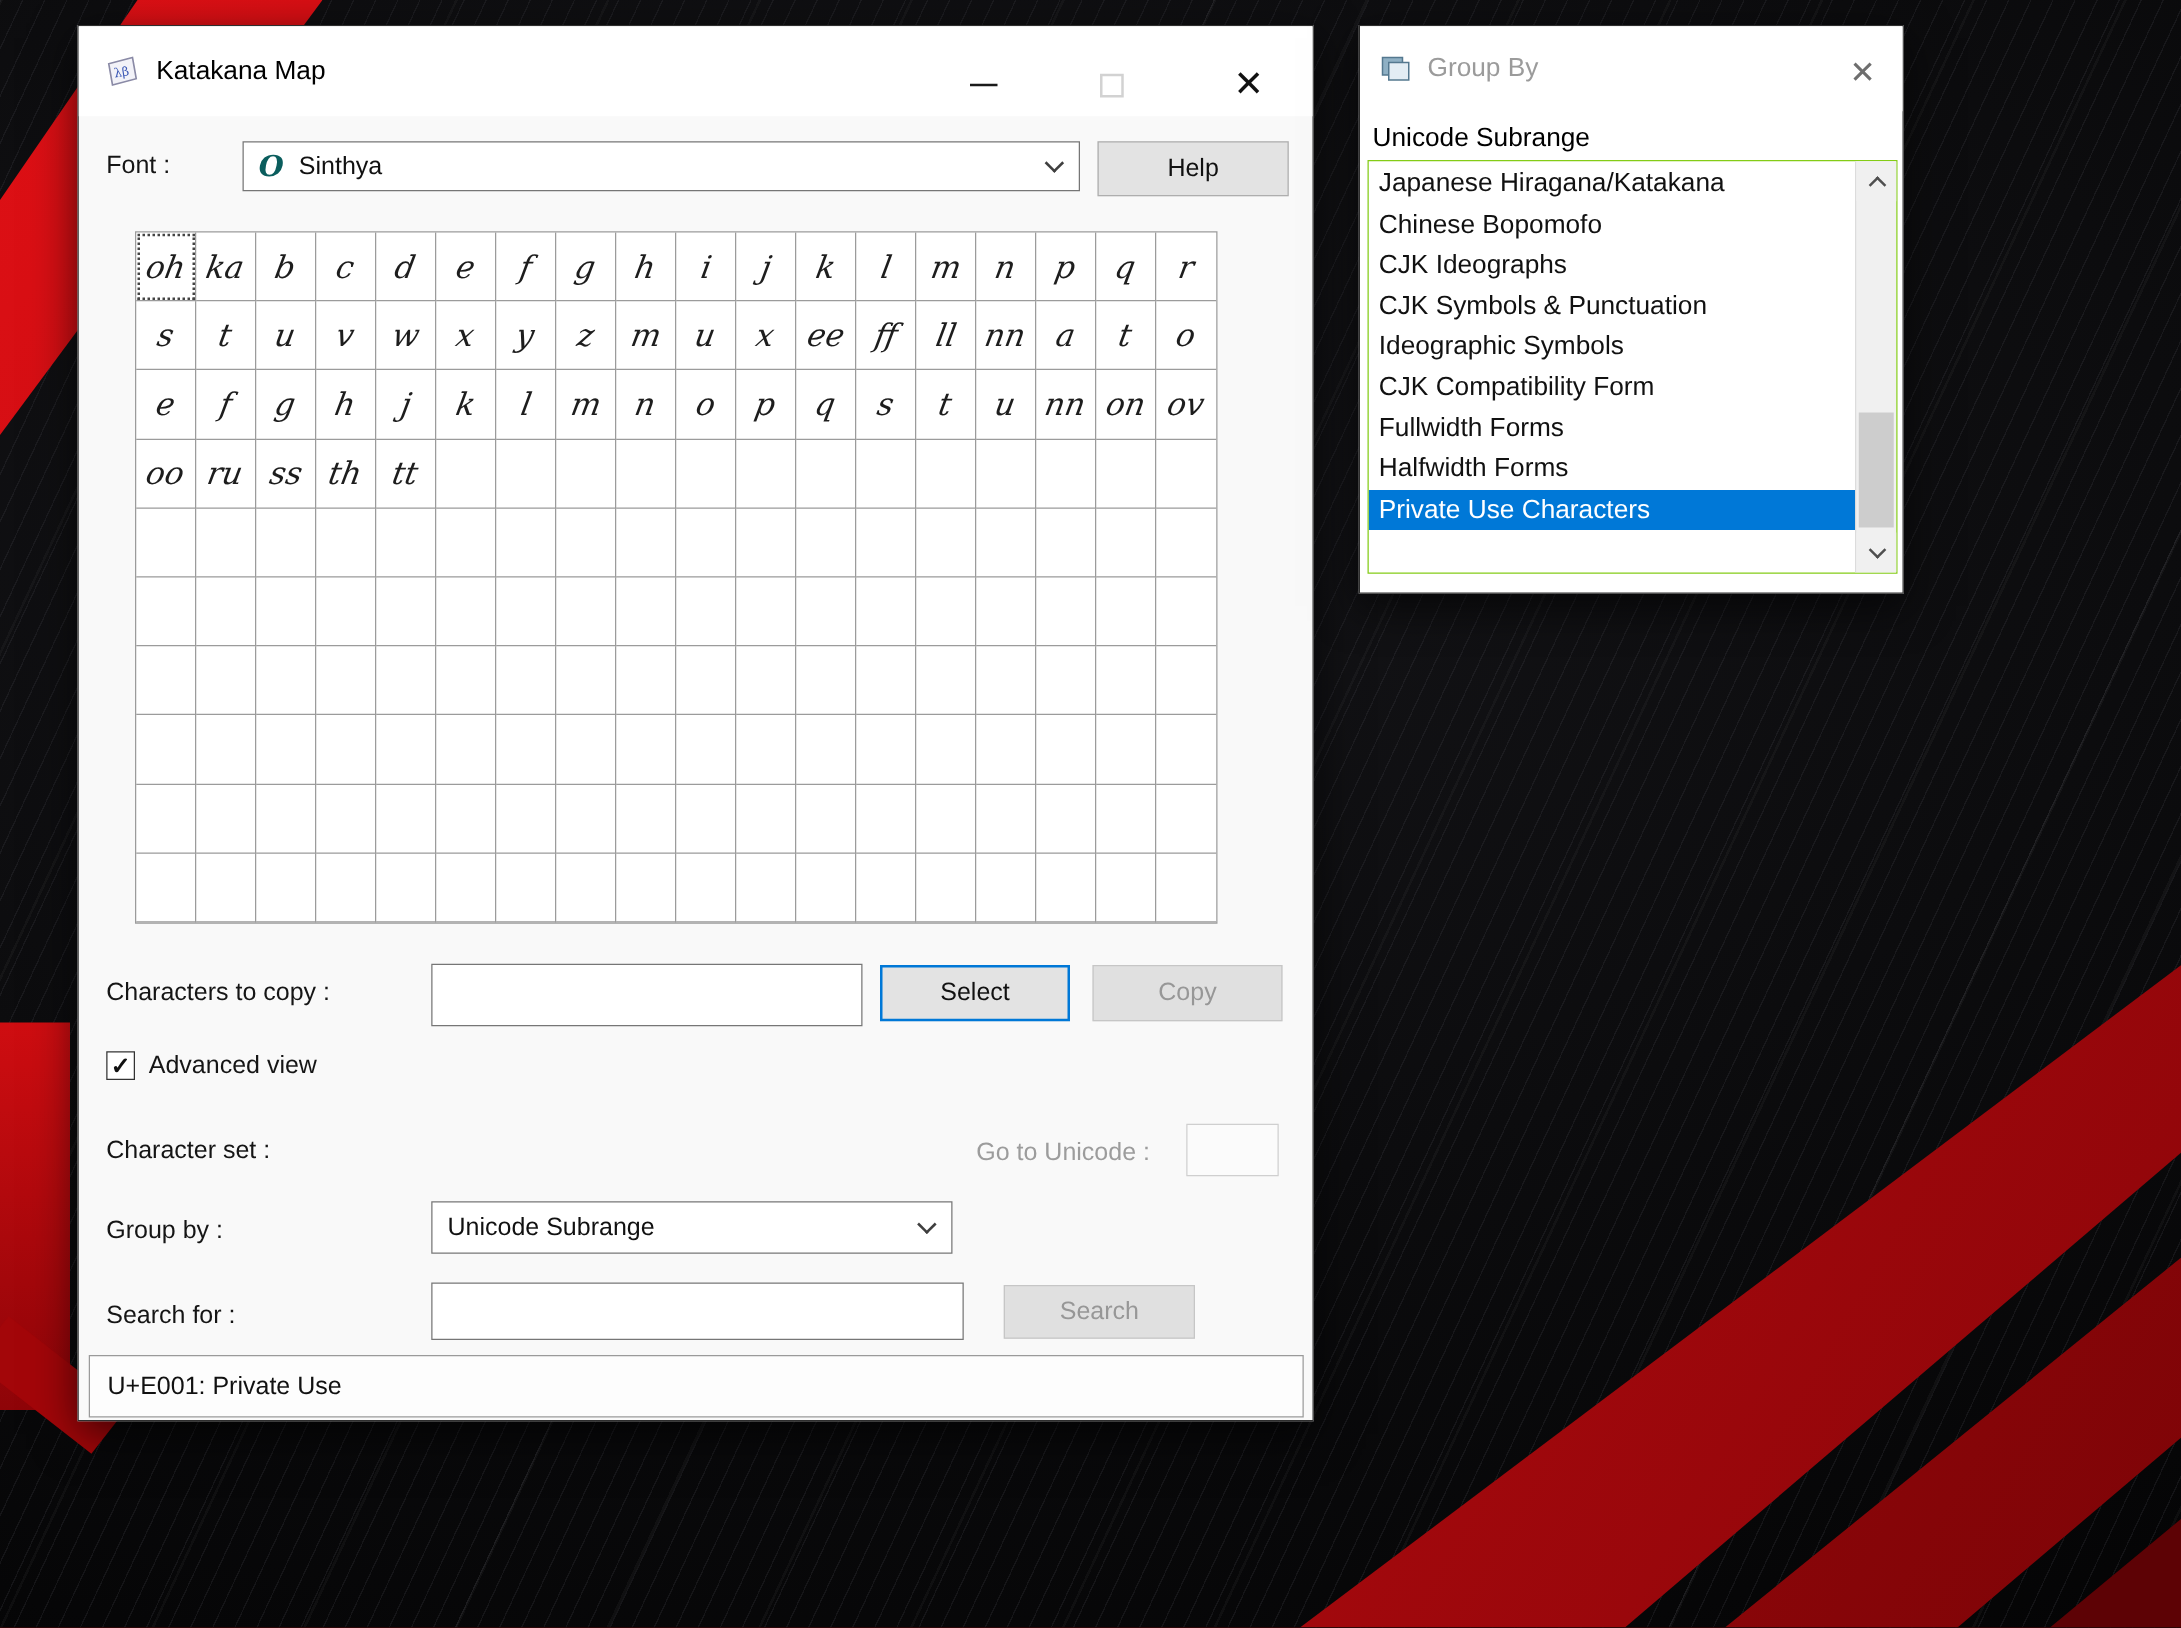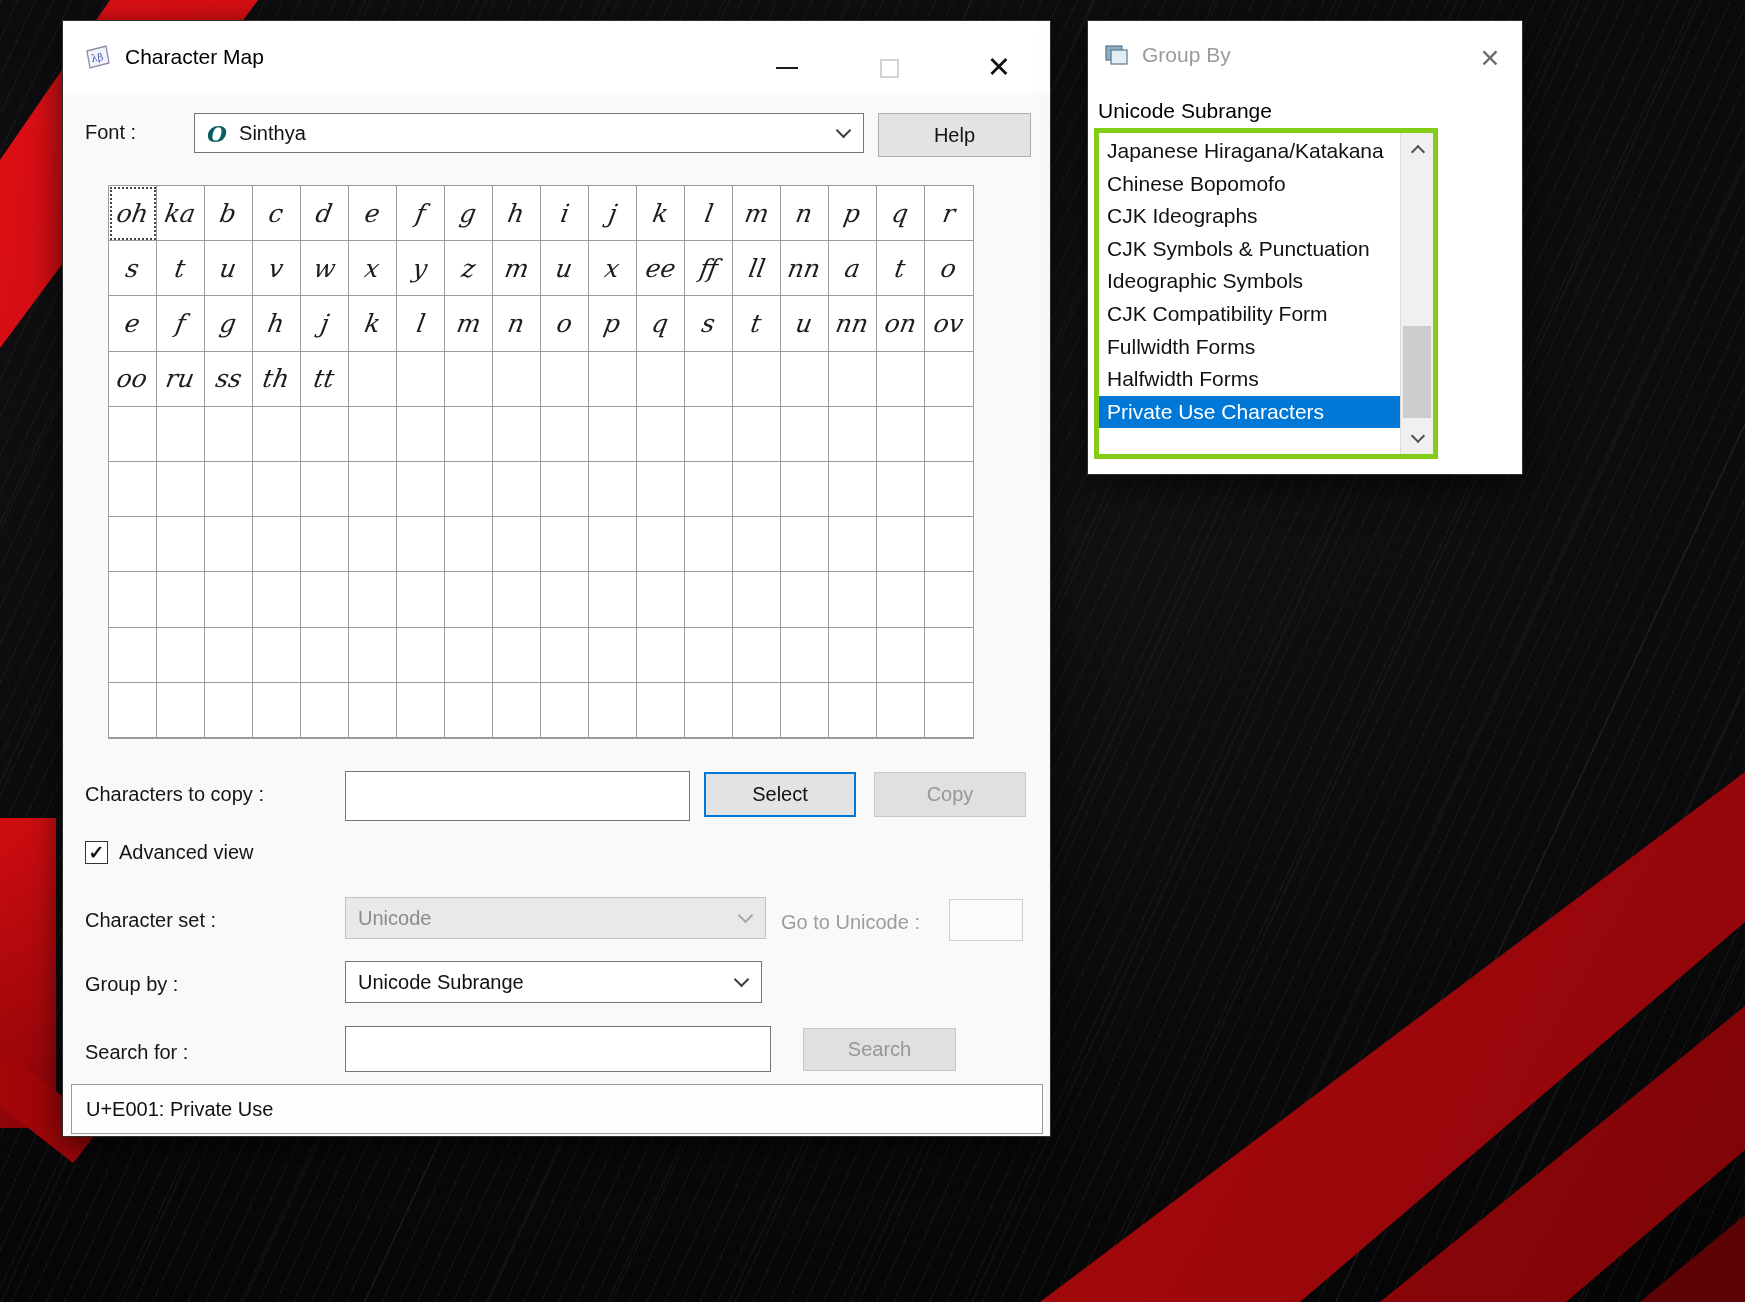--- a/index.html
+++ b/index.html
@@ -82,22 +82,22 @@
   .statusbar { position:absolute; left:8px; top:1063px; width:972px; height:50px;
     border:1px solid #9a9a9a; background:#fdfdfd; font-size:20px; color:#111;
     display:flex; align-items:center; padding-left:14px; }
 
   
   .groupby-win { left:1087px; top:20px; width:436px; height:455px; background:#fff; }
   .groupby-win .titlebar { height:68px; padding-left:16px; background:#fff; }
   .groupby-win .win-title { color:#9b9b9b;text-align:center; }
   .gb-close { right:8px; top:16px; width:48px; height:42px; font-size:25px; color:#6e6e6e; }
   .gb-heading { position:absolute; left:10px; top:78px; font-size:21px; color:#000; }
-  .listbox { position:absolute; left:6px; top:107px; width:344px; height:331px;
-    border:5px solid #84cc16; background:#fff; overflow:hidden; }
+  .listbox { position:absolute; left:6px; top:107px; width:424px; height:331px;
+    border:1px solid #84cc16; background:#fff; overflow:hidden; }
   .list-items { position:absolute; left:0; top:2px; right:33px; bottom:0; }
   .list-item { height:32.6px; line-height:32.6px; padding-left:8px; font-size:21px; color:#111;
     white-space:nowrap; }
   .list-item.selected { background:#0078d7; color:#fff; }
   .scrollbar { position:absolute; top:0; right:0; bottom:0; width:33px; background:#f0f0f0;
     border-left:1px solid #dcdcdc; }
   .sb-btn { position:absolute; left:0; width:33px; height:32px; background:#f0f0f0;
     display:flex; align-items:center; justify-content:center; }
   .sb-up { top:0; } .sb-down { bottom:0; }
   .sb-chev { width:10px; height:10px; border-right:2px solid #4f4f4f; border-bottom:2px solid #4f4f4f; }
@@ -121,21 +121,21 @@
 </div>
 
 <div class="win charmap">
   <div class="titlebar">
     <span class="icon-box">
       <svg width="30" height="30" viewBox="0 0 30 30">
         <polygon points="4,9 23,4 26,21 7,26" fill="#f2f2f8" stroke="#8a8aa6" stroke-width="1.3"></polygon>
         <text x="8" y="19" font-size="10" fill="#3a57b5" transform="rotate(-9 15 15)" font-family="DejaVu Serif,serif">λβ</text>
       </svg>
     </span>
-    <span class="win-title">Character Map</span>
+    <span class="win-title">Katakana Map</span>
     <div class="cap cm-min">
         <span class="minline"></span>
       </div>
     <div class="cap cm-max">
         <span class="maxbox"></span>
       </div>
     <div class="cap cm-close">✕</div>
   </div>
 
   <span class="lbl" style="left:22px; top:100px;">Font :</span>
@@ -452,25 +452,20 @@
   <input class="tinput" style="left: 282px; top: 750px; width: 345px; height: 50px;" value="">
   <button class="btn default" style="left:641px; top:751px; width:152px; height:45px;">Select</button>
   <button class="btn disabled" style="left:811px; top:751px; width:152px; height:45px;">Copy</button>
 
   <div class="checkbox" style="left:22px; top:820px;">
     <span>✓</span>
   </div>
   <span class="lbl" style="left:56px; top:820px;">Advanced view</span>
 
   <span class="lbl" style="left:22px; top:888px;">Character set :</span>
-  <div class="combo disabled" style="left:282px; top:876px; width:421px; height:42px;">
-    <span>Unicode</span>
-    <span class="spacer"></span>
-    <span class="chev"></span>
-  </div>
   <span class="lbl disabled" style="left:718px; top:890px;text-align:right;">Go to Unicode :</span>
   <input class="tinput disabled" style="left: 886px; top: 878px; width: 74px; height: 42px;" value="">
 
   <span class="lbl" style="left:22px; top:952px;">Group by :</span>
   <div class="combo" style="left:282px; top:940px; width:417px; height:42px;">
     <span>Unicode Subrange</span>
     <span class="spacer"></span>
     <span class="chev"></span>
   </div>
 

